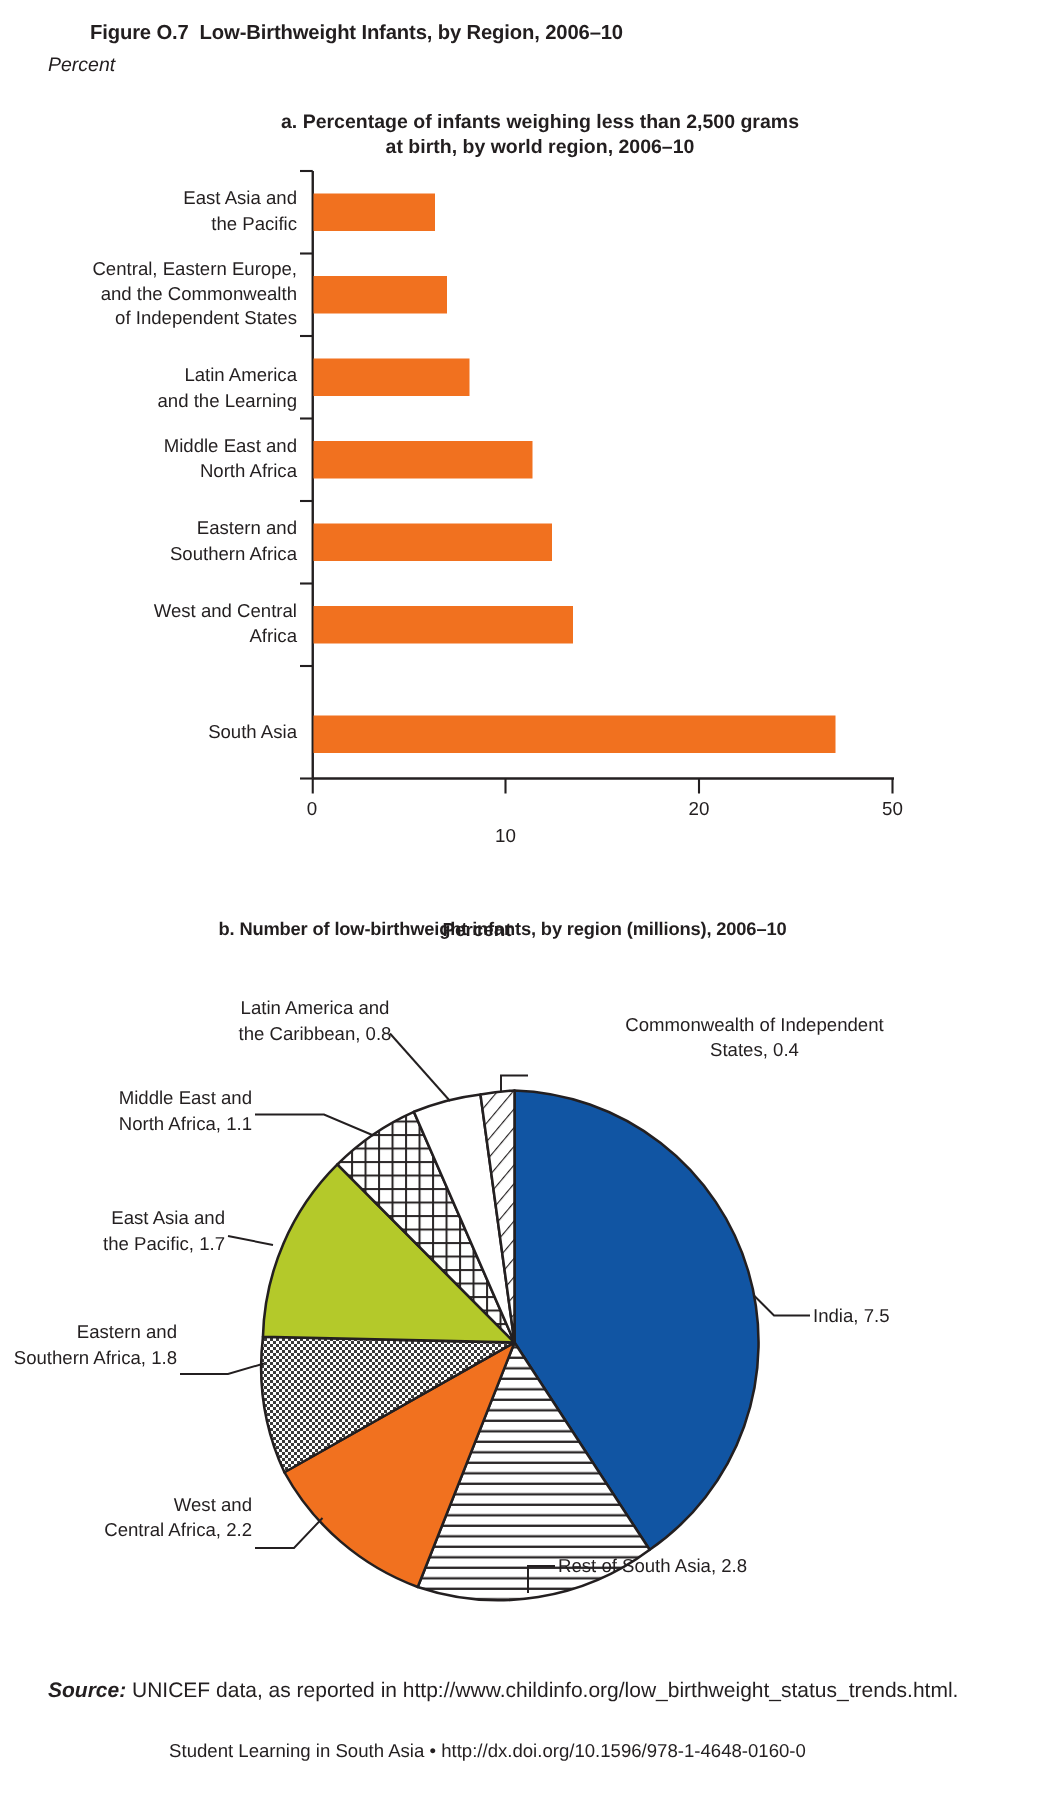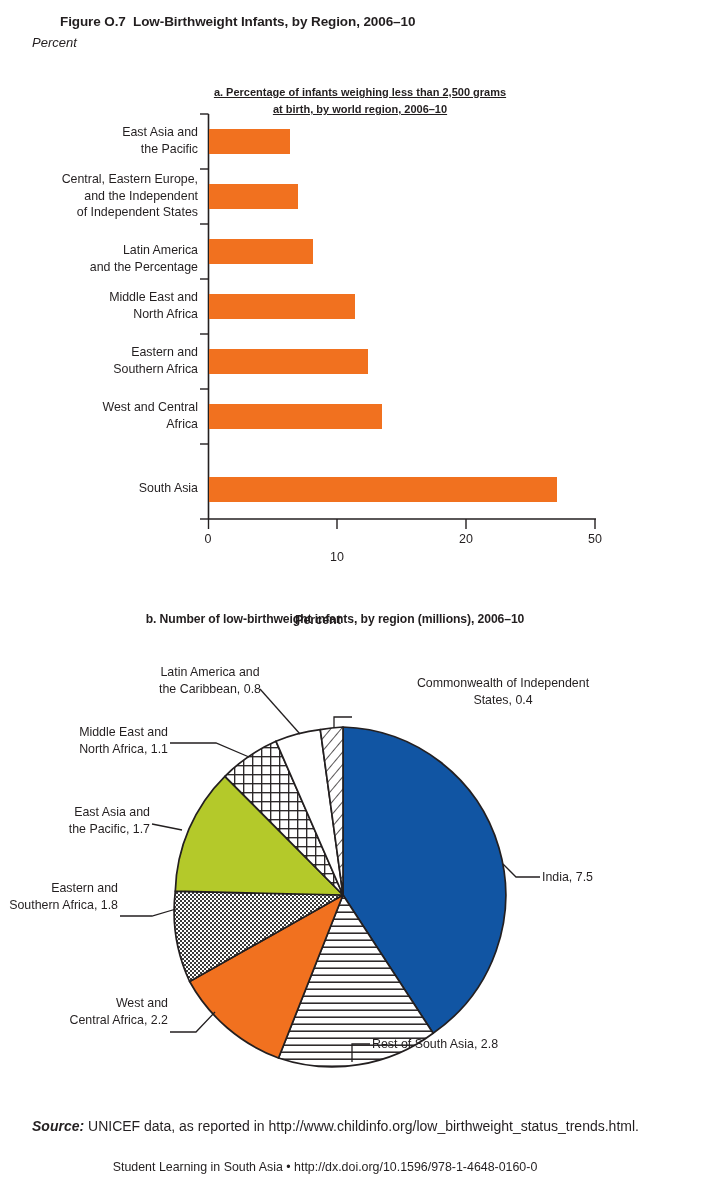--- a/index.html
+++ b/index.html
@@ -27,23 +27,23 @@
   #fig-subtitle {
     font-size: 13px;
     font-style: italic;
     margin-top: 6px;
     color: #221e1f;
   }
 
   
   #panel-a { position: absolute; left: 0; top: 68px; width: 706px; height: 500px; }
   #panel-a-title {
-    position: absolute; left: 110px; top: 16px; width: 500px;
-    text-align: center; font-size: 11px; font-weight: bold;
-    line-height: 17px; color: #221e1f; text-decoration: underline;
+    position: absolute; left: 110px; top: 4px; width: 500px;
+    text-align: center; font-size: 13px; font-weight: bold;
+    line-height: 17px; color: #221e1f;
   }
   #panel-a-title span { display: block; }
 
   #bar-plot { position: absolute; left: 0; top: 0; width: 706px; height: 500px; }
 
   .bar-cat-label {
     position: absolute;
     text-align: right;
     font-size: 12.4px;
     line-height: 16.5px;
@@ -150,26 +150,26 @@
       <rect x="209" y="409" width="348" height="25" fill="#f1711f"></rect>
     </g>
   </svg>
 
   <div class="bar-cat-label" style="top:56px;">
     <span>East Asia and</span>
     <span>the Pacific</span>
   </div>
   <div class="bar-cat-label" style="top:103px;">
     <span>Central, Eastern Europe,</span>
-    <span>and the  Independent</span>
+    <span>and the  Commonwealth</span>
     <span>of Independent States</span>
   </div>
   <div class="bar-cat-label" style="top:166px;margin-top:8px;">
     <span>Latin America</span>
-    <span>and the Percentage</span>
+    <span>and the Learning</span>
   </div>
   <div class="bar-cat-label" style="top:221px;">
     <span>Middle East and</span>
     <span>North Africa</span>
   </div>
   <div class="bar-cat-label" style="top:276px;">
     <span>Eastern and</span>
     <span>Southern Africa</span>
   </div>
   <div class="bar-cat-label" style="top:331px;">

